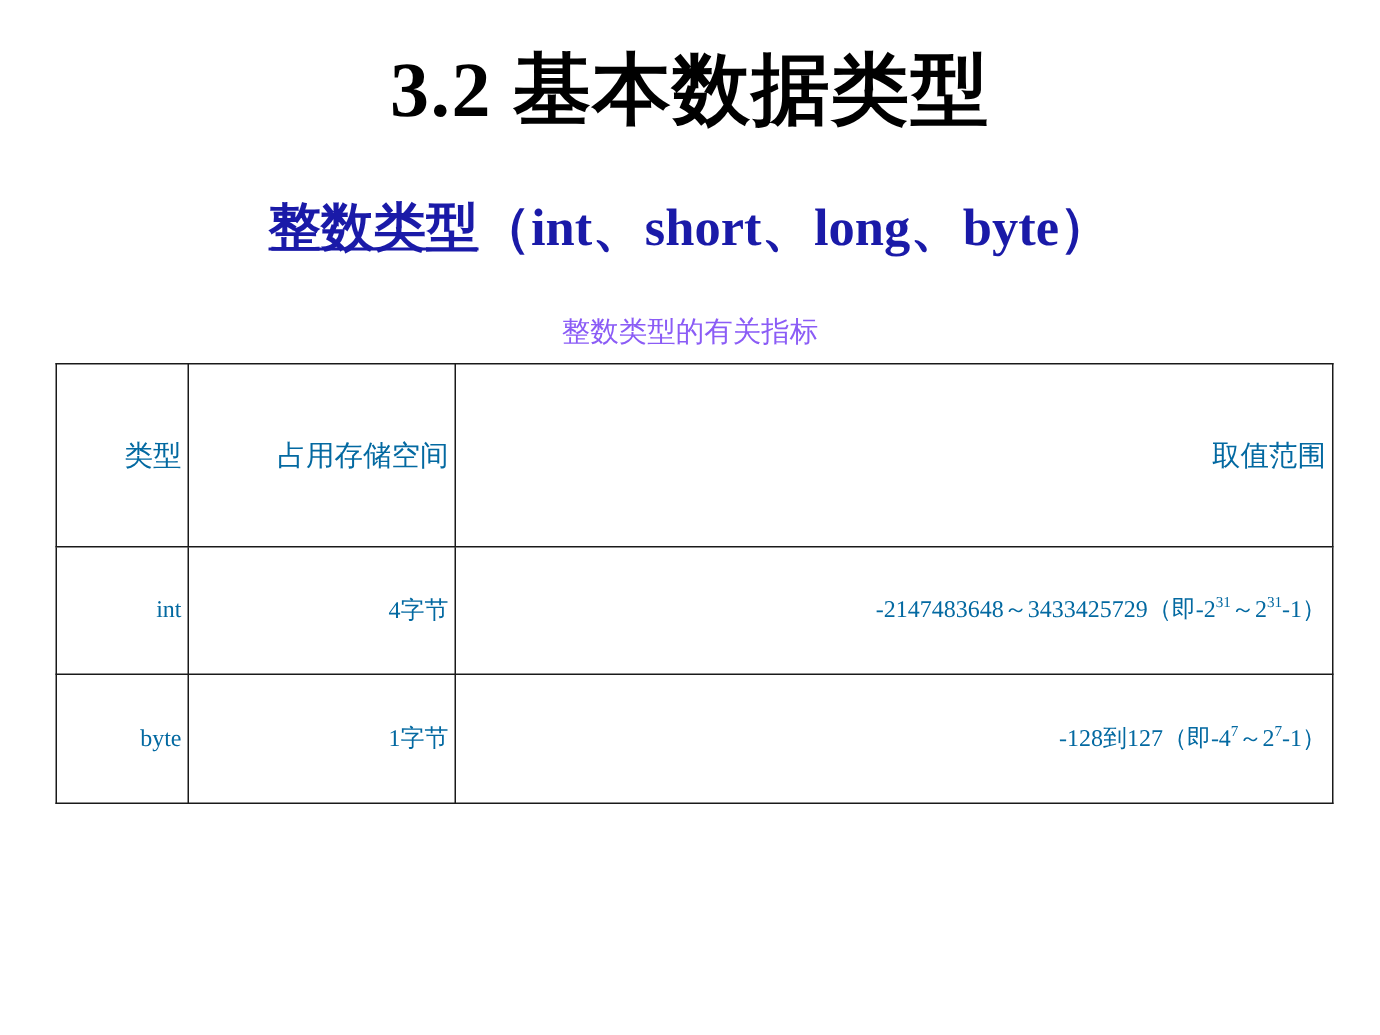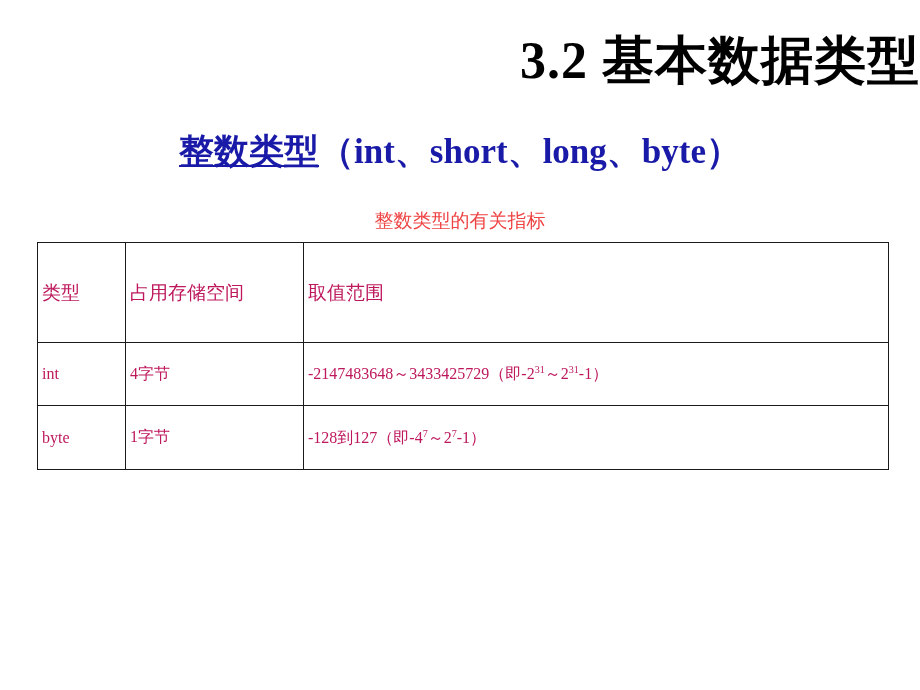--- a/index.html
+++ b/index.html
@@ -21,21 +21,21 @@
     width: 920px;
     height: 690px;
   }
 
   
   .slide-title {
     position: absolute;
     top: 32px;
     left: 0;
     width: 920px;
-    text-align: right;
+    text-align: center;
     font-family: "Liberation Serif", "DejaVu Serif", serif;
     font-weight: bold;
     font-size: 52px;
     line-height: 1.12;
     color: #000000;
     letter-spacing: 1px;
     white-space: nowrap;
   }
 
   
@@ -60,39 +60,39 @@
 
   
   .table-caption {
     position: absolute;
     top: 208px;
     left: 0;
     width: 920px;
     text-align: center;
     font-family: "DejaVu Sans", "Liberation Sans", sans-serif;
     font-size: 19px;
-    color: #ef4444;
+    color: #8b5cf6;
     white-space: nowrap;
   }
 
   
   .data-table {
     position: absolute;
     left: 37px;
     top: 242px;
     width: 851px;
     border-collapse: collapse;
     table-layout: fixed;
   }
   .data-table td {
     border: 1.6px solid #1a1a1a;
-    text-align: left;
+    text-align: right;
     vertical-align: middle;
-    color: #be185d;
-    padding: 1px 4px;
+    color: #0369a1;
+    padding: 12px 4px;
   }
   .col-type    { width: 88px; }
   .col-storage { width: 178px; }
   .col-range   { width: 585px; }
 
   .data-table thead td {
     font-family: "DejaVu Sans", "Liberation Sans", sans-serif;
     font-size: 19px;
     height: 97px;
   }

